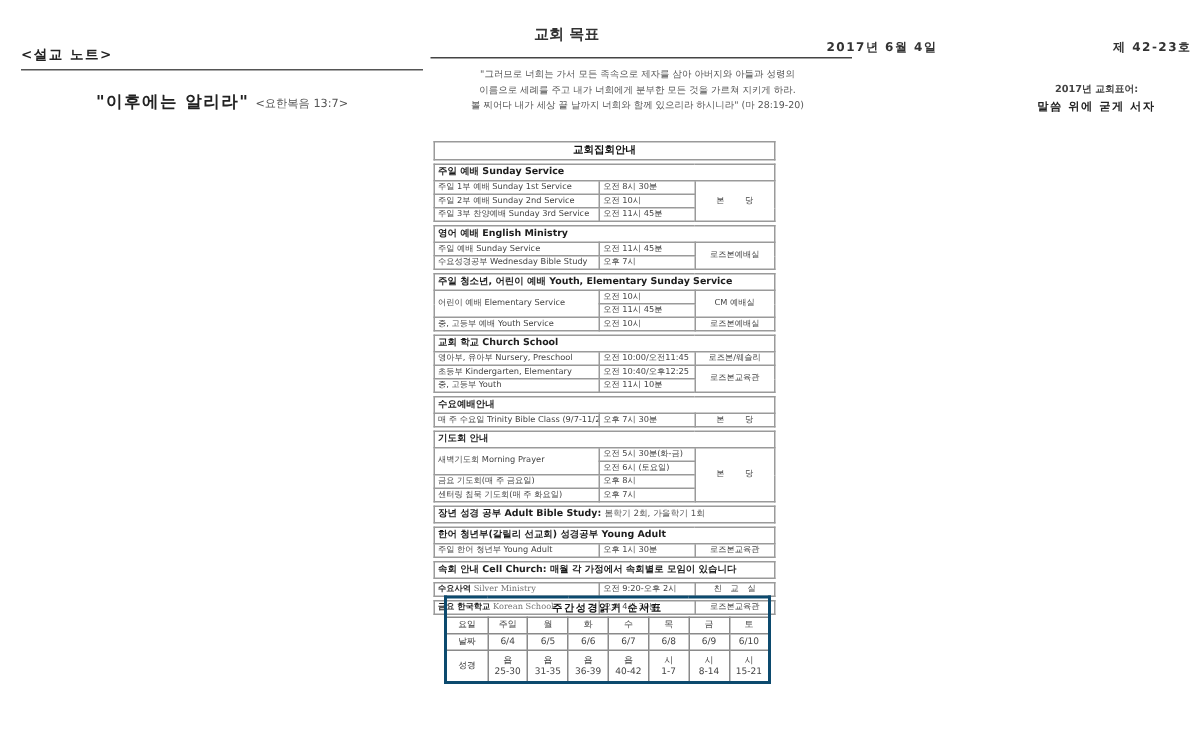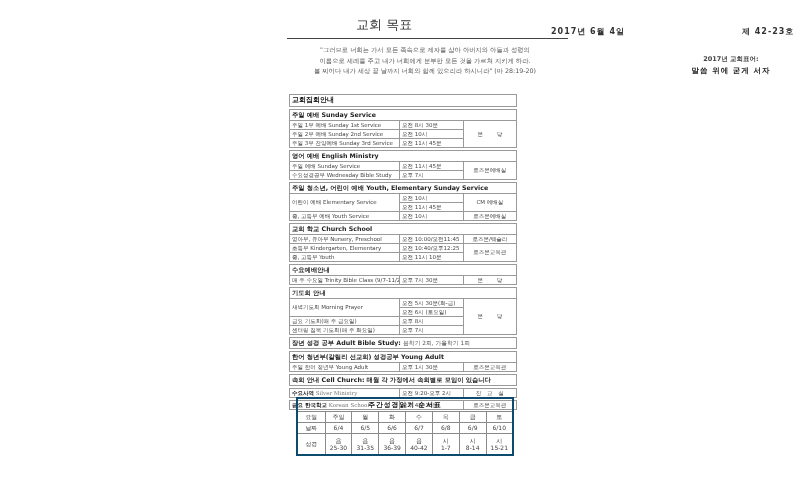--- a/index.html
+++ b/index.html
@@ -13,37 +13,37 @@
   
   .sermon-note{position:absolute;left:14px;top:30px;width:268px;}
   .note-label{font-size:9px;font-weight:bold;color:#222;letter-spacing:1px;padding-bottom:3px;}
   .note-rule{border-top:1.5px solid #555;width:268px;}
   .sermon-line{margin-top:9px;text-align:center;white-space:nowrap;}
   .sermon-title{font-family:"DejaVu Serif","Liberation Serif",serif;font-weight:bold;font-size:11px;color:#222;letter-spacing:1px;}
   .sermon-verse{font-size:7.5px;color:#555;margin-left:4px;}
 
   
   .goal-line{position:absolute;left:356px;top:16px;display:flex;align-items:baseline;gap:10px;white-space:nowrap;}
-  .goal-label{font-size:13px;font-weight:normal;color:#333;}
+  .goal-label{font-size:10px;font-weight:bold;color:#333;}
   .goal-title{font-size:12.5px;color:#2e2e2e;letter-spacing:3px;}
   .head-rule{position:absolute;left:287px;top:38px;width:281px;border-top:1.2px solid #444;}
   .issue-date{position:absolute;left:551px;top:26px;font-size:8px;font-weight:bold;color:#333;letter-spacing:1px;}
   .issue-no{position:absolute;left:742px;top:26px;font-size:8px;font-weight:bold;color:#333;letter-spacing:1px;}
   .quote{position:absolute;left:288px;top:45px;width:274px;text-align:center;
          font-size:6.3px;line-height:10.5px;color:#555;}
   .motto{position:absolute;left:671px;top:55px;width:120px;text-align:center;}
   .motto-label{font-size:6.5px;font-weight:bold;color:#444;}
   .motto-text{font-size:7.5px;font-weight:bold;color:#222;letter-spacing:1px;margin-top:2px;}
 
   
   .schedule{position:absolute;left:289px;top:94px;width:228px;}
   .sec{border-collapse:collapse;width:100%;table-layout:fixed;margin-bottom:2px;}
   .sec td{border:1px solid #9a9a9a;padding:0 2px;line-height:1.1;overflow:hidden;white-space:nowrap;}
   .sec{border:1px solid #777;}
-  .title-box td{height:11px;text-align:left;font-size:7px;font-weight:bold;color:#111;}
+  .title-box td{height:11px;text-align:center;font-size:7px;font-weight:bold;color:#111;}
   .sh td{height:10px;font-size:6.3px;font-weight:bold;color:#1d1d1d;}
   .dr td{height:8px;font-size:5.5px;color:#444;}
   .c-name{text-align:left;}
   .c-time{text-align:left;padding-left:5px;}
   .c-place{text-align:center;}
   .wide{word-spacing:12px;}
   .midwide{word-spacing:4px;}
   .bold-kr{font-weight:bold;color:#222;}
   .en-light{color:#777;font-family:"DejaVu Serif","Liberation Serif",serif;}
   .note-light{font-weight:normal;color:#555;font-size:5.8px;}
@@ -54,20 +54,27 @@
   .reading .rt-title td{height:12px;font-size:6.8px;font-weight:bold;color:#111;letter-spacing:1px;}
   .reading .rt-row td{height:10px;}
   .reading .rt-bible td{height:20px;}
   .reading .rt-label{font-size:5.8px;color:#333;}
 </style>
 </head>
 <body>
 
 <div class="sheet">
 
+  <div class="sermon-note">
+    <div class="note-label">&lt;설교 노트&gt;</div>
+    <div class="note-rule"></div>
+    <div class="sermon-line">
+      <span class="sermon-title">"이후에는 알리라"</span><span class="sermon-verse">&lt;요한복음 13:7&gt;</span>
+    </div>
+  </div>
 
   <div class="goal-line">
     <span class="goal-label">교회 목표</span>
   </div>
   <div class="head-rule"></div>
   <div class="issue-date">2017년 6월 4일</div>
   <div class="issue-no">제 42-23호</div>
 
   <div class="quote">
     <div>"그러므로 너희는 가서 모든 족속으로 제자를 삼아 아버지와 아들과 성령의</div>

